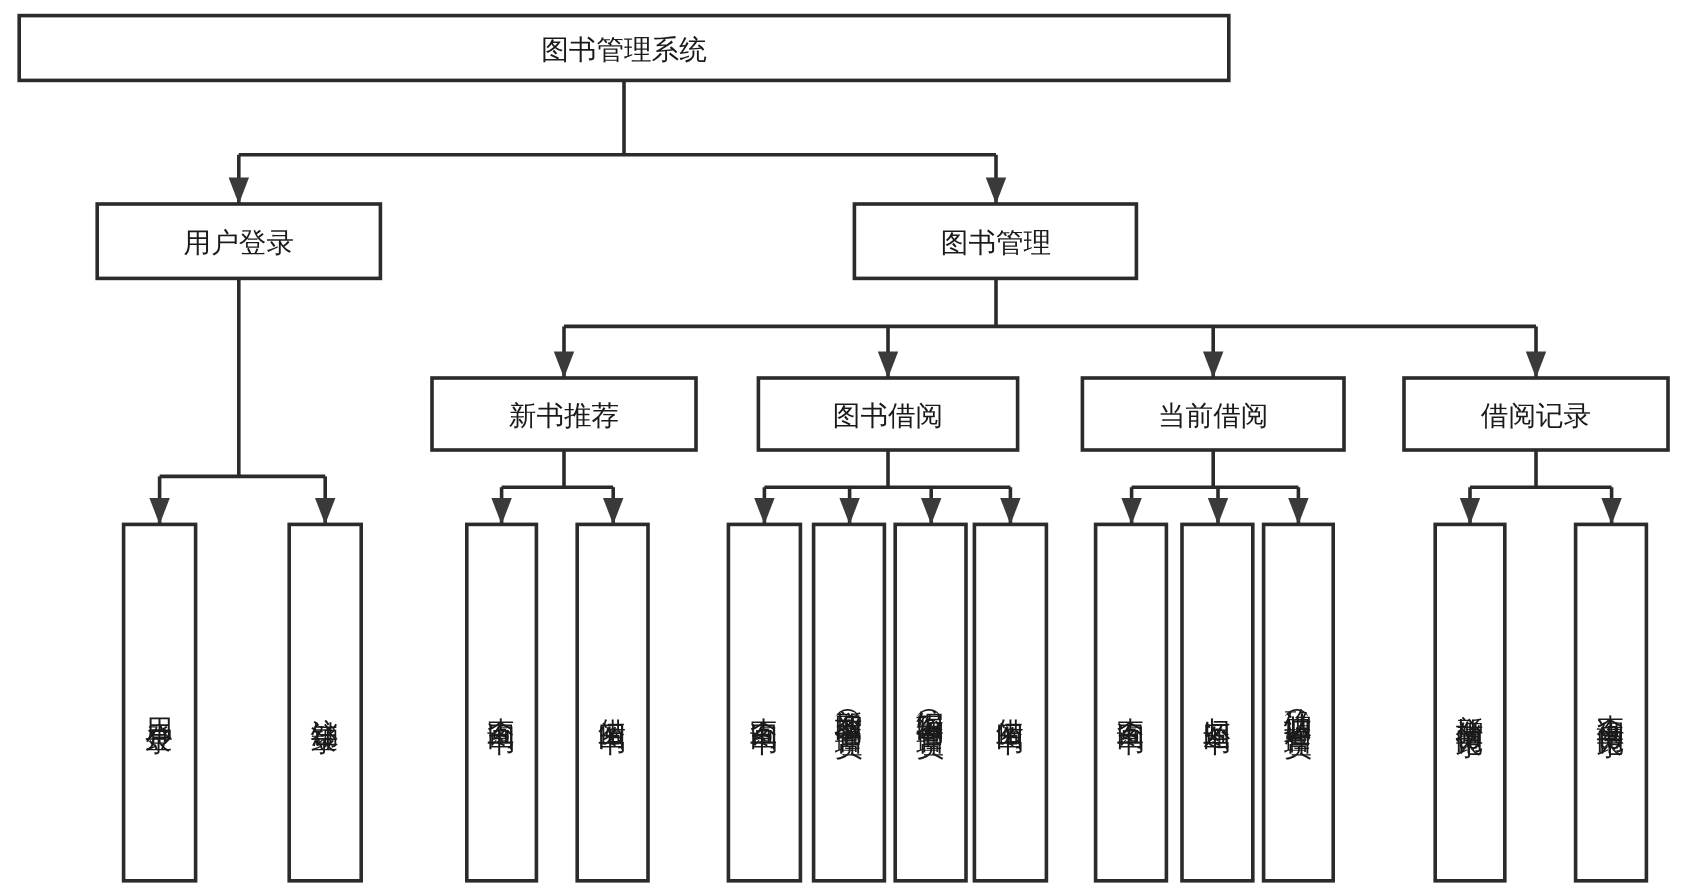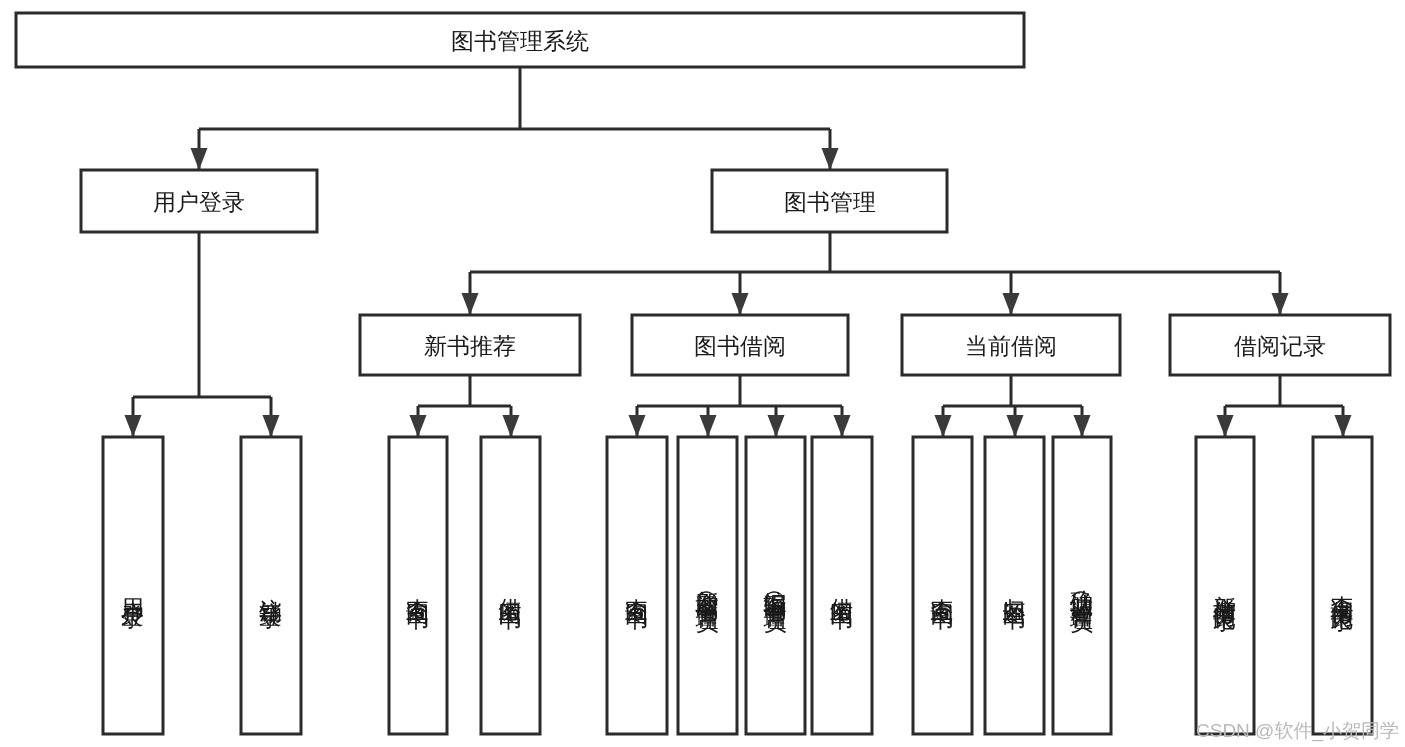--- a/index.html
+++ b/index.html
@@ -218,15 +218,14 @@
       <div class="leaf-label-v" style="left: 678px; top: 437px; width: 59px; height: 297px;">新增图书（管理员）</div>
       <div class="leaf-label-v" style="left: 746px; top: 437px; width: 59px; height: 297px;">编辑图书（管理员）</div>
       <div class="leaf-label-v" style="left: 812px; top: 437px; width: 60px; height: 297px;">借阅图书</div>
       <div class="leaf-label-v" style="left: 913px; top: 437px; width: 59px; height: 297px;">查询图书</div>
       <div class="leaf-label-v" style="left: 985px; top: 437px; width: 59px; height: 297px;">归还图书</div>
       <div class="leaf-label-v" style="left: 1053px; top: 437px; width: 58px; height: 297px;">确认归还（管理员）</div>
       <div class="leaf-label-v" style="left: 1196px; top: 437px; width: 58px; height: 297px;">新增借阅记录</div>
       <div class="leaf-label-v" style="left: 1313px; top: 437px; width: 59px; height: 297px;">查询借阅记录</div>
     </div>
 
-  <div class="watermark" style="left: 1196px; top: 718px;">CSDN @软件_小贺同学</div>
 
 </div>
 
 </body></html>

